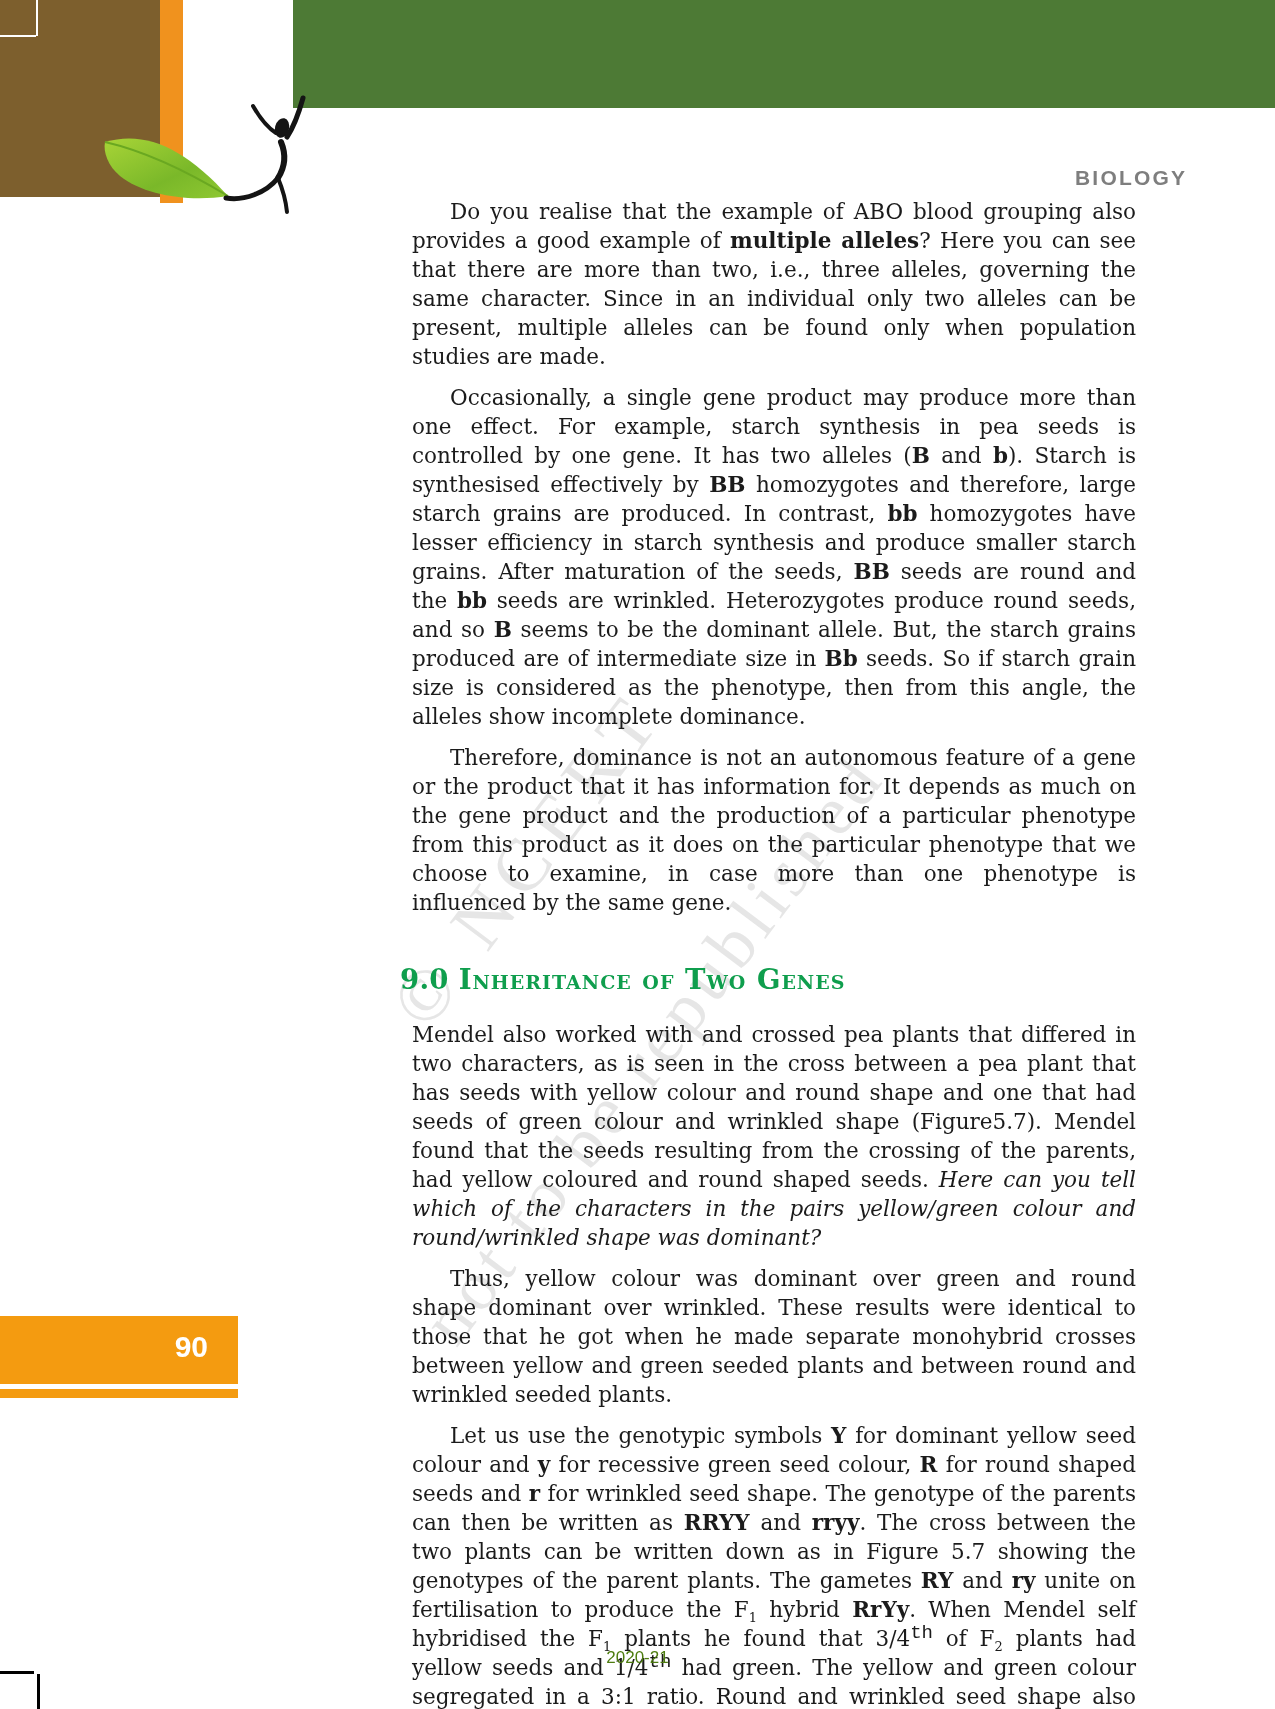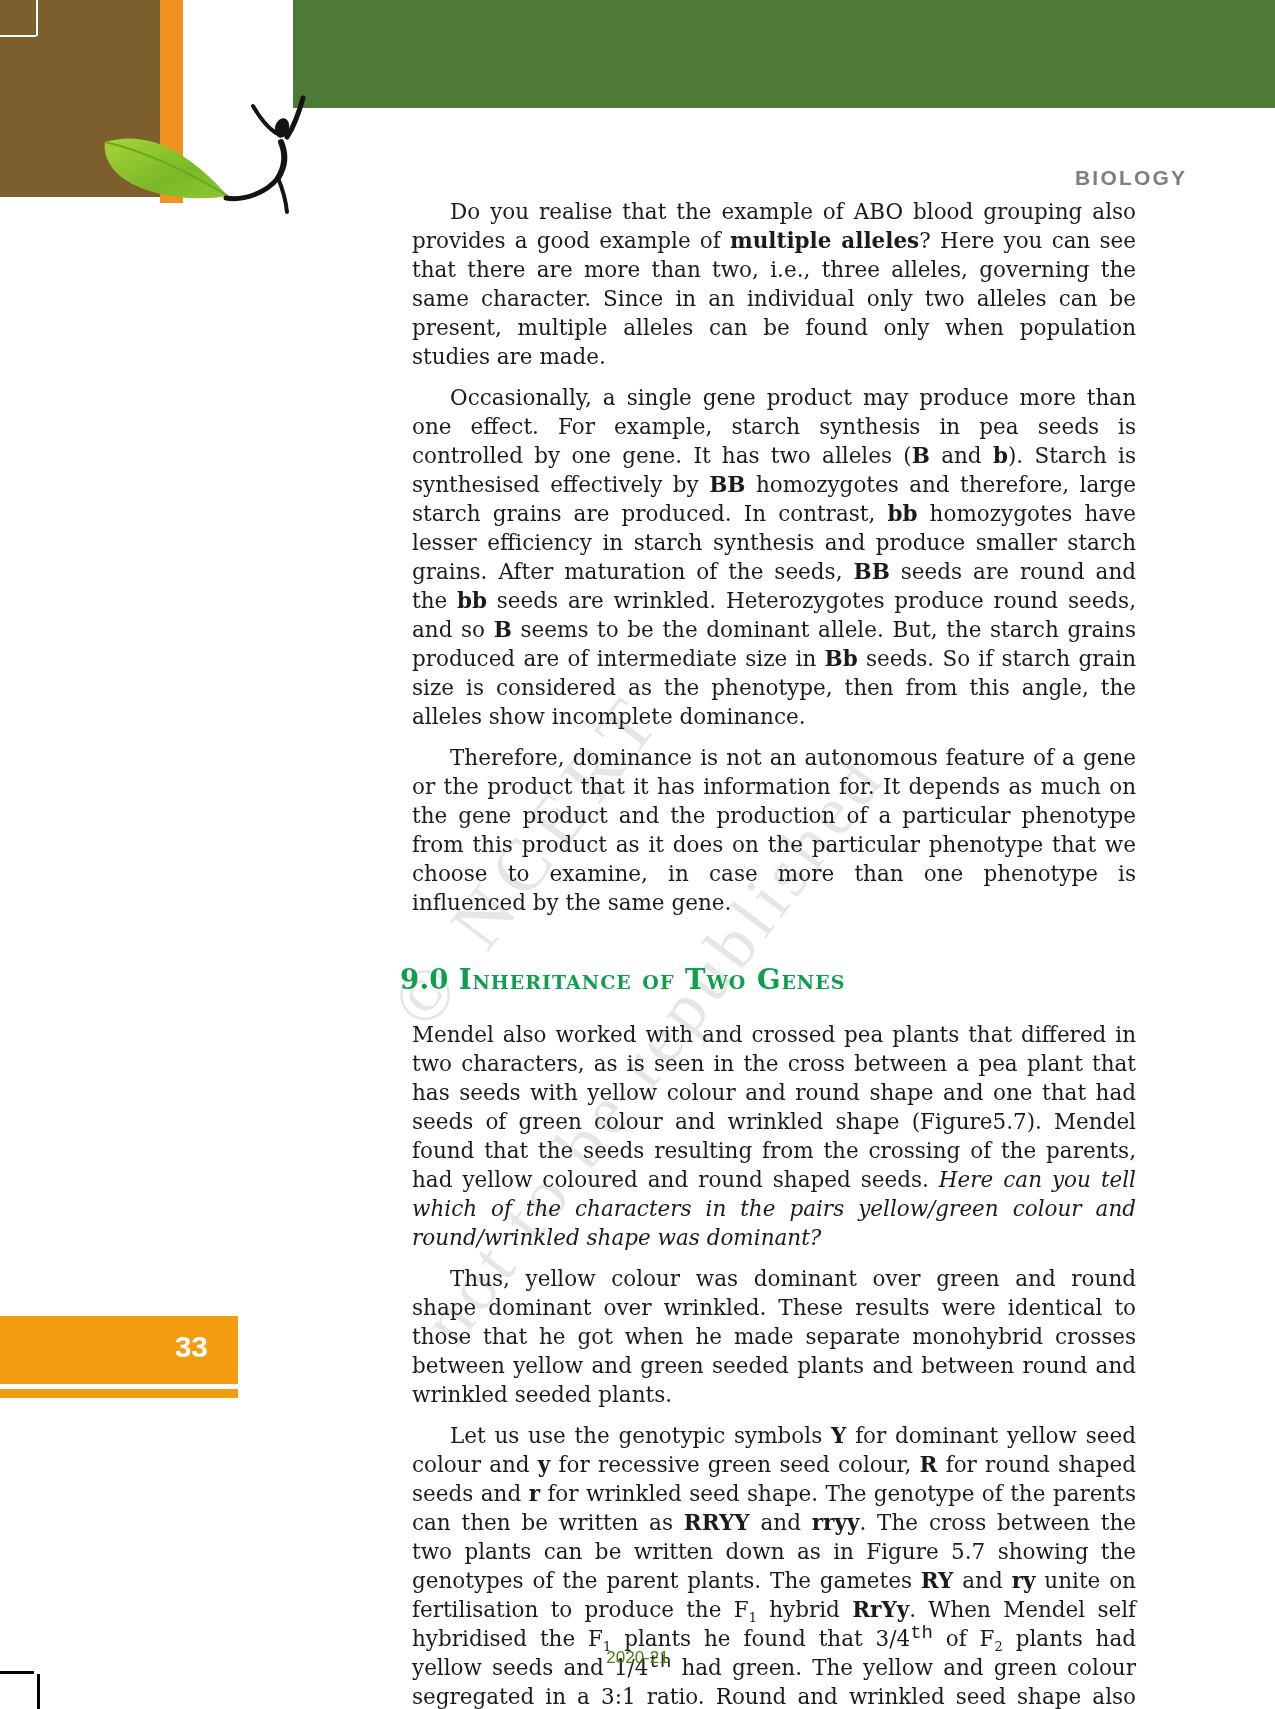--- a/index.html
+++ b/index.html
@@ -86,21 +86,21 @@
       <p><span>Do you realise that the example of ABO blood grouping also provides a good example of </span><span class="b">multiple alleles</span><span>? Here you  can see that there are more than two, i.e.,  three alleles, governing the same character. Since in an individual only two alleles can be present, multiple alleles can be found only when population studies are made.</span></p>
       <p><span>Occasionally, a single gene product may produce more than one effect. For example, starch synthesis in pea seeds is controlled by one gene. It has two alleles (</span><span class="b">B</span><span> and </span><span class="b">b</span><span>). Starch is synthesised effectively by </span><span class="b">BB</span><span> homozygotes and therefore, large starch grains are produced. In contrast, </span><span class="b">bb</span><span> homozygotes have lesser efficiency in starch synthesis and produce smaller starch grains. After maturation of the seeds, </span><span class="b">BB</span><span> seeds are round and the </span><span class="b">bb</span><span> seeds are wrinkled. Heterozygotes produce round seeds, and so </span><span class="b">B</span><span> seems to be the dominant allele. But, the starch grains produced are of intermediate size in </span><span class="b">Bb</span><span> seeds. So if starch grain size is considered as the phenotype, then from this angle, the alleles show incomplete dominance.</span></p>
       <p><span>Therefore, dominance is not an autonomous feature of a gene or the product that it has information for. It depends as much on the gene product and the production of a particular phenotype from this product as it does on the particular phenotype that we choose to examine, in case more than one phenotype is influenced by the same gene.</span></p>
       <h2><span>9.0 </span><span class="sc">Inheritance of Two Genes</span></h2>
       <p class="noindent"><span>Mendel also worked with and crossed pea plants that differed in two characters, as is seen in the cross between a pea plant that has seeds with yellow colour and round shape and one that had seeds of green colour and wrinkled shape (Figure5.7). Mendel found that the seeds resulting from the crossing of the parents, had yellow coloured and round shaped seeds. </span><span class="i">Here can you tell which of the characters in the pairs yellow/green colour and round/wrinkled shape was dominant?</span></p>
       <p><span>Thus, yellow colour was dominant over green and round shape dominant over wrinkled. These results were identical to those that he got when he made separate monohybrid crosses between yellow and  green seeded plants and between round and wrinkled seeded plants.</span></p>
       <p><span>Let us use the genotypic symbols </span><span class="b">Y</span><span> for dominant yellow seed colour and </span><span class="b">y</span><span> for recessive green seed colour, </span><span class="b">R</span><span> for round shaped seeds and </span><span class="b">r</span><span>  for wrinkled seed shape. The genotype of the parents can then be written as </span><span class="b">RRYY</span><span> and  </span><span class="b">rryy</span><span>. The cross between the two plants can be written down as in Figure 5.7 showing the genotypes of the parent plants. The gametes </span><span class="b">RY</span><span> and </span><span class="b">ry</span><span> unite on fertilisation to produce the F</span><sub>1</sub><span> hybrid </span><span class="b">RrYy</span><span>. When Mendel self hybridised  the F</span><sub>1</sub><span> plants he found that 3/4</span><sup>th</sup><span> of F</span><sub>2</sub><span> plants had yellow seeds and 1/4</span><sup>th</sup><span> had green. The yellow and green colour segregated in a 3:1 ratio. Round and wrinkled seed shape also segregated in a 3:1 ratio; just like in a monohybrid cross.</span></p>
     </div>
 
   <div class="pagebox">
-    <span class="num">33</span>
+    <span class="num">90</span>
   </div>
   <div class="pagestrip"></div>
 
   <div class="footer">2020-21</div>
 
   <div class="crop-bl-h"></div>
   <div class="crop-bl-v"></div>
 
 </div>
 

